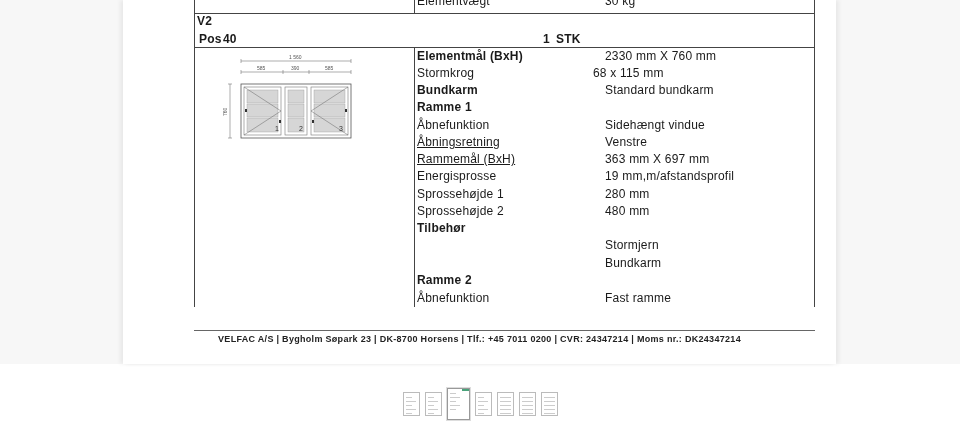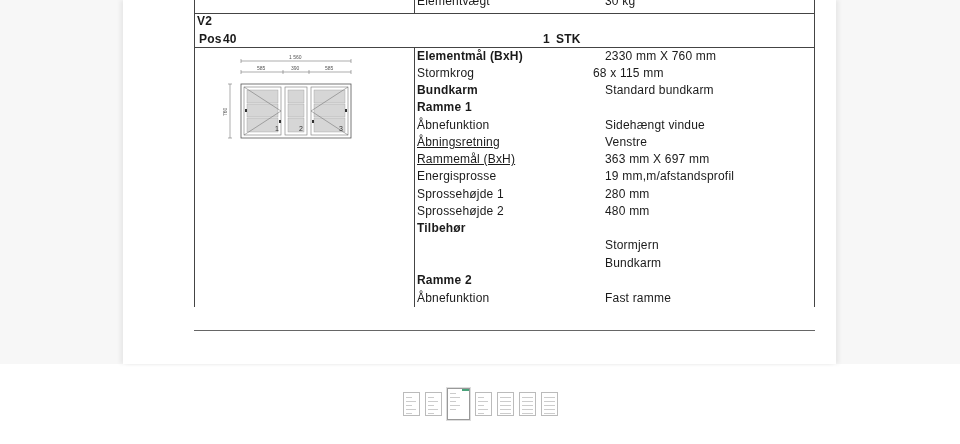--- a/index.html
+++ b/index.html
@@ -146,20 +146,21 @@
       <span class="txt" style="left: 482px; top: 238px; text-align: right;">Stormjern</span>
       <span class="txt" style="left: 294px; top: 256px;"></span>
       <span class="txt" style="left: 482px; top: 256px;">Bundkarm</span>
       <span class="txt b" style="left: 294px; top: 273px;">Ramme 2</span>
       <span class="txt" style="left: 482px; top: 273px;"></span>
       <span class="txt" style="left: 294px; top: 291px;">Åbnefunktion</span>
       <span class="txt" style="left: 482px; top: 291px;">Fast ramme</span>
     </div>
 
   <div class="footer-rule"></div>
+  <div class="footer">VELFAC A/S  |  Bygholm Søpark 23  |  DK-8700 Horsens  |  Tlf.: +45 7011 0200  |  CVR: 24347214  |  Moms nr.: DK24347214</div>
 </div>
 
 <div class="thumbs">
     <div class="thumb">
       <div class="ln" style="top: 4px; width: 6px;"></div>
       <div class="ln" style="top: 8px; width: 10px;"></div>
       <div class="ln" style="top: 12px; width: 6px;"></div>
       <div class="ln" style="top: 16px; width: 10px;"></div>
       <div class="ln" style="top: 20px; width: 6px;"></div>
     </div>

